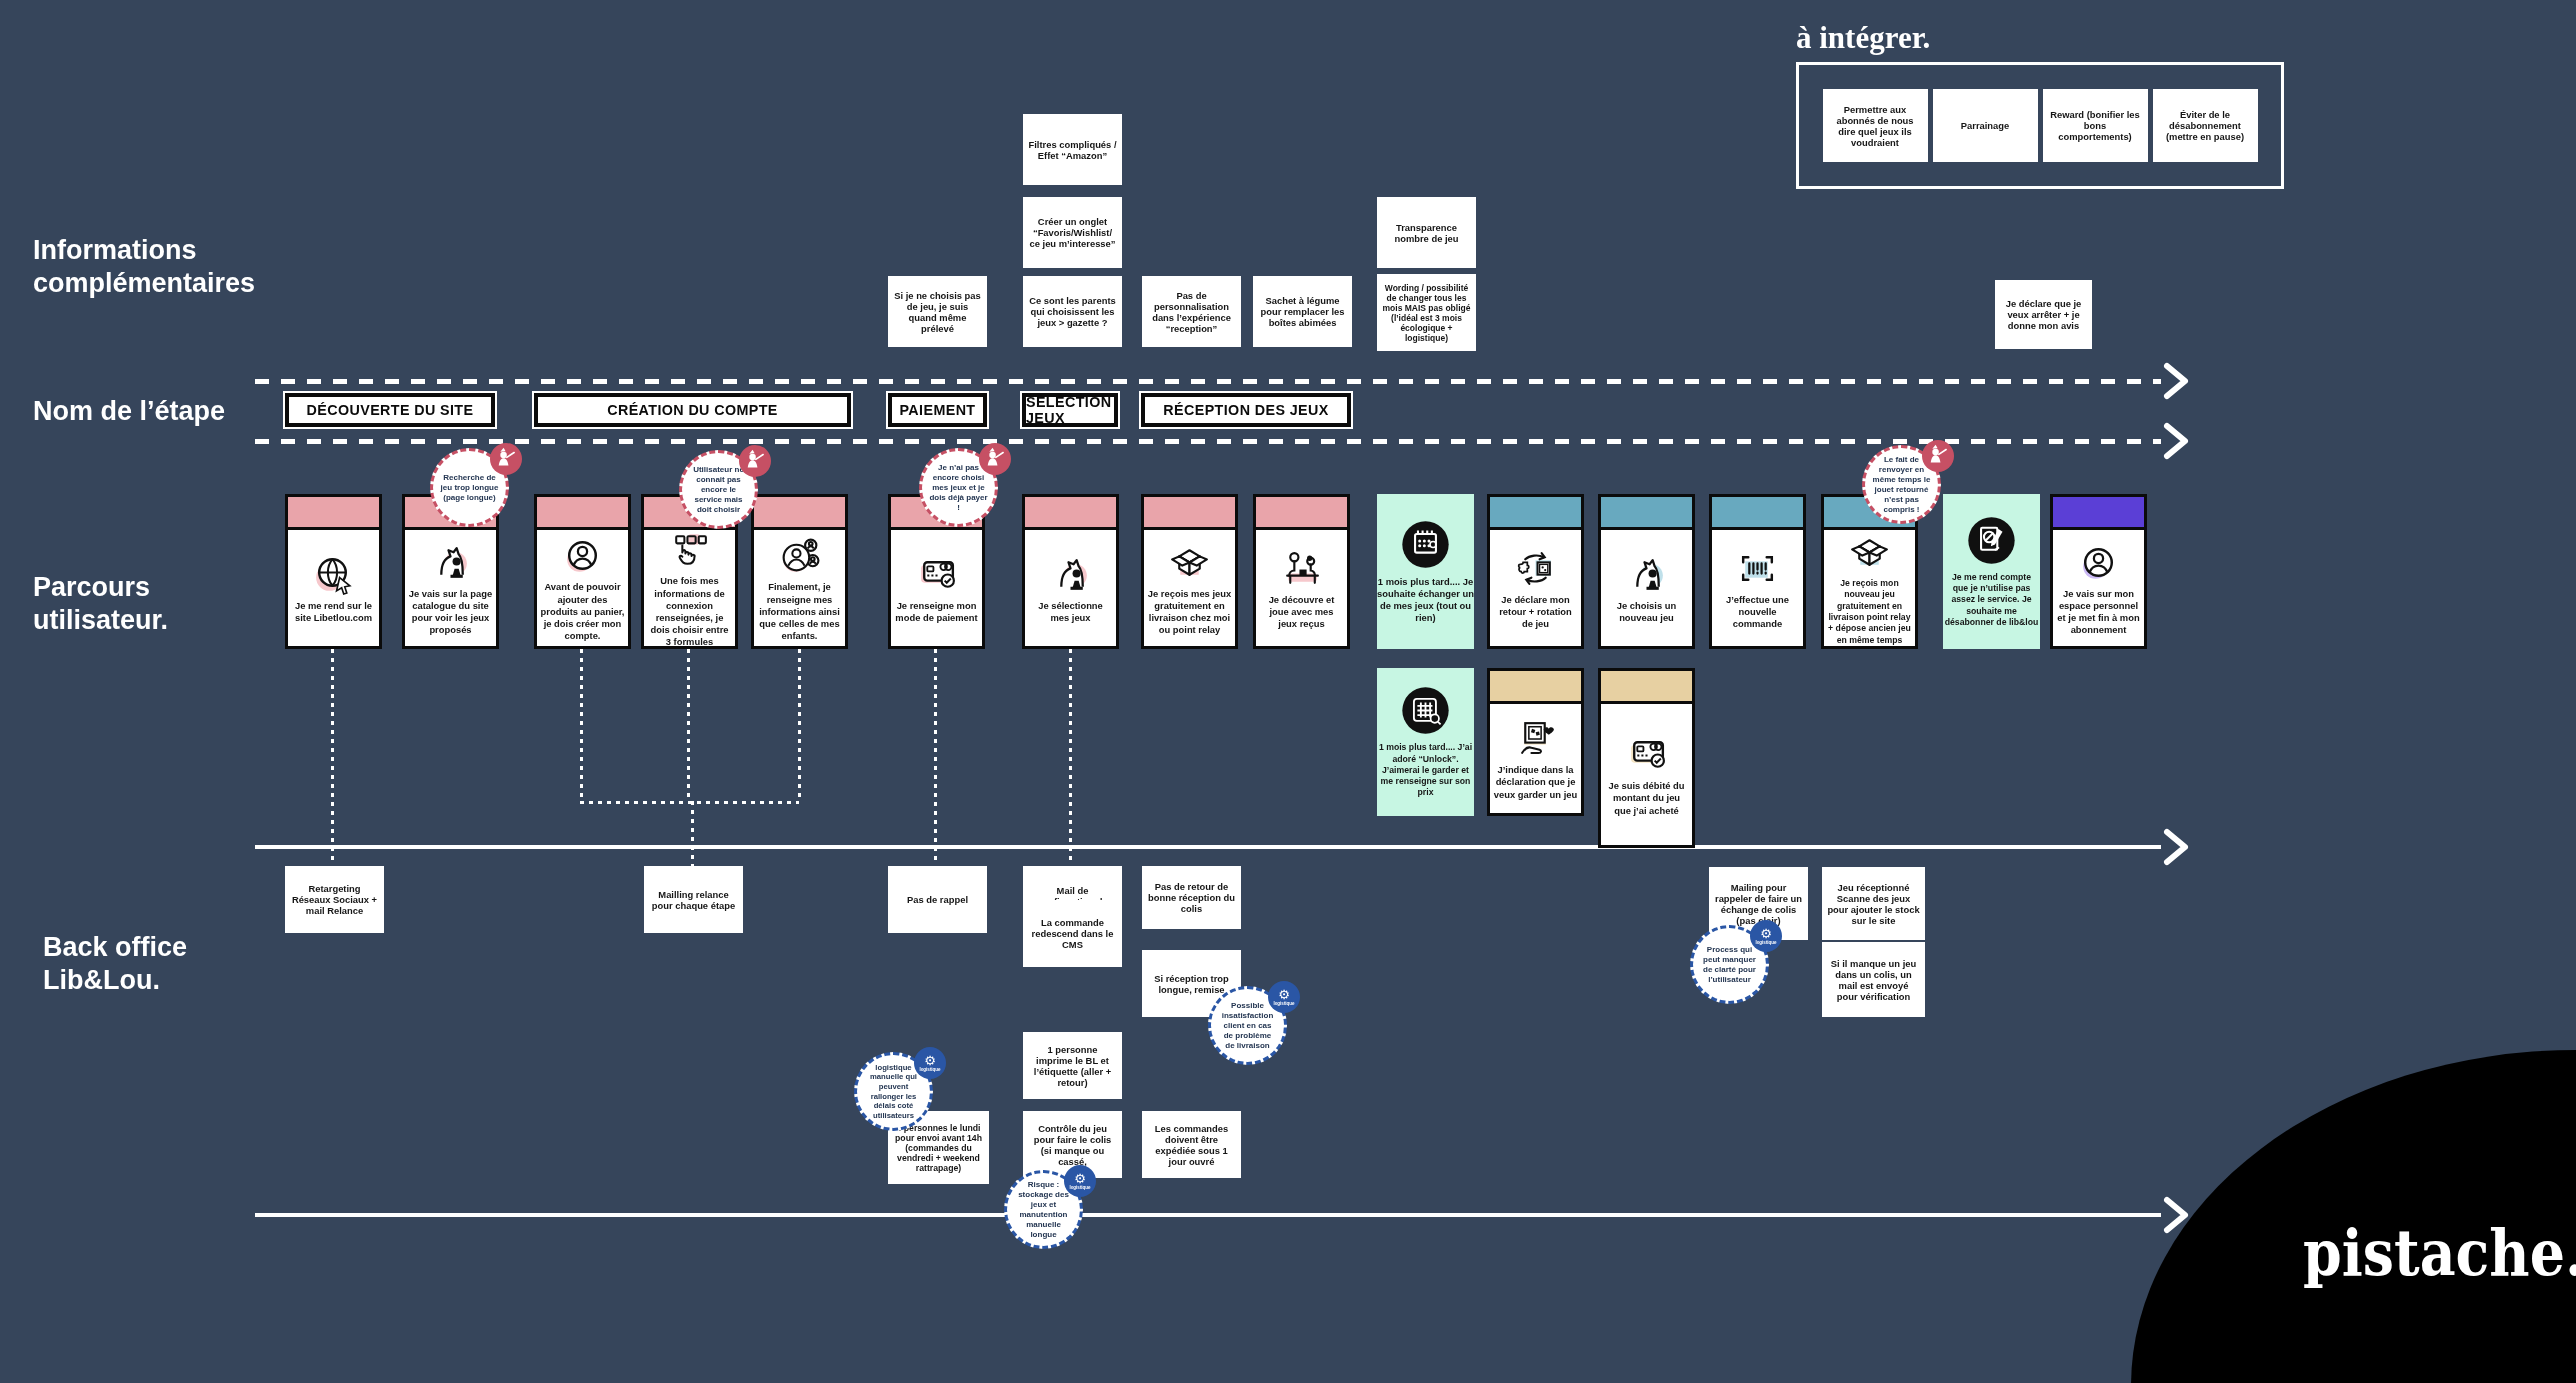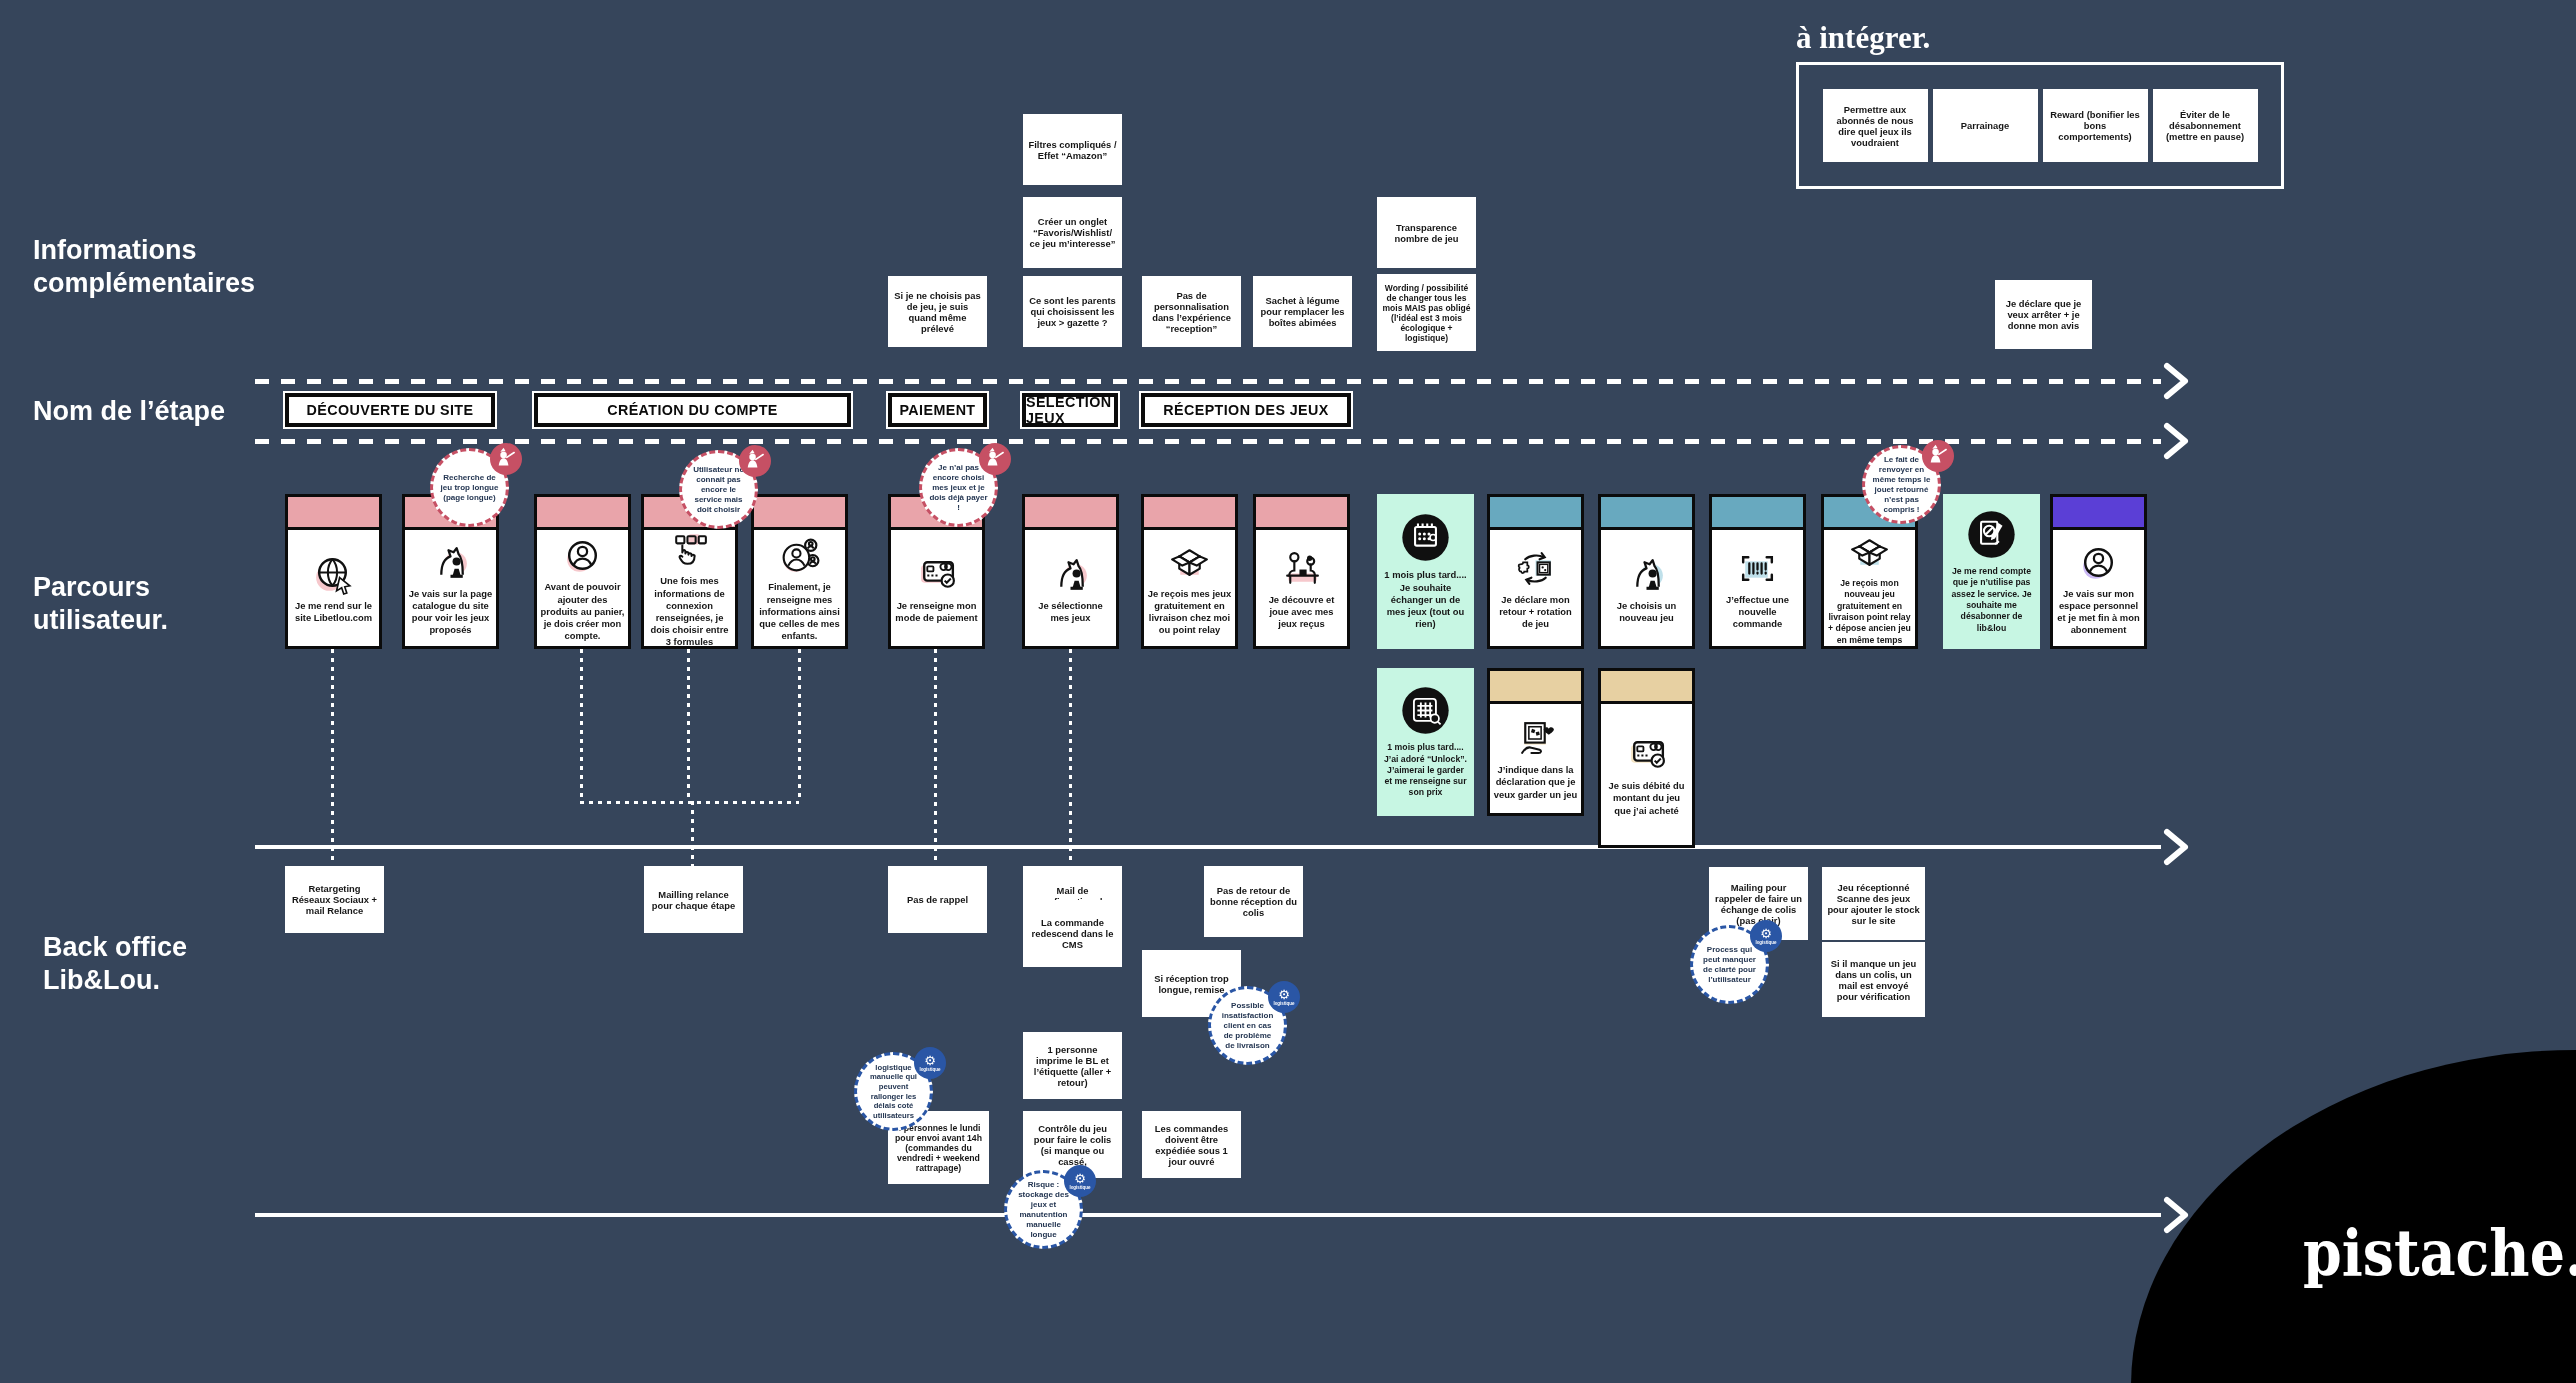--- a/index.html
+++ b/index.html
@@ -17,21 +17,21 @@
   .jcard{position:absolute;top:494px;width:97px;height:155px;background:#fff;border:3px solid #0b0b0b;
          box-sizing:border-box;z-index:2;}
   .jcard .hdr{height:30px;border-bottom:3px solid #0b0b0b;}
   .pink .hdr{background:#E9A4AA}.teal .hdr{background:#68A9BF}
   .purple .hdr{background:#5B3FD6}.tan .hdr{background:#E7D0A2}
   .pink{--blob:#F6C8CC}.teal{--blob:#BFE0EA}.purple{--blob:#CBB9F5}.tan{--blob:#F3E3C3}
   .jcard .bd{height:calc(100% - 33px);display:flex;flex-direction:column;align-items:center;
              justify-content:center;gap:3px;padding:3px;box-sizing:border-box;}
   .txt{font-size:9.4px;font-weight:700;line-height:1.3;text-align:center;color:#161616;}
   .mint{position:absolute;background:#C7F6E3;width:97px;display:flex;flex-direction:column;align-items:center;
-        justify-content:center;gap:6px;padding:6px;box-sizing:border-box;z-index:2;}
+        justify-content:center;gap:6px;box-sizing:border-box;z-index:2;}
   .ic{width:45px;height:45px;flex:none;}
   .icb{width:51px;height:51px;flex:none;}
   .blob{fill:var(--blob,#F6C8CC);}
   
   .dash{position:absolute;height:5px;background:repeating-linear-gradient(90deg,#fff 0 14px,transparent 14px 26px);z-index:1;}
   .solid{position:absolute;height:4px;background:#fff;z-index:1;}
   .dotv{position:absolute;width:3px;background:repeating-linear-gradient(180deg,#fff 0 4px,transparent 4px 9px);z-index:0;}
   .doth{position:absolute;height:3px;background:repeating-linear-gradient(90deg,#fff 0 4px,transparent 4px 9px);z-index:0;}
   .chev{position:absolute;z-index:1;}
   
@@ -467,21 +467,21 @@
     </svg>
   <div class="solid" style="left:255px;top:1213px;width:1906px"></div>
   <svg class="chev" style="left:2163px;top:1196px" width="28" height="38" viewBox="0 0 28 38">
       <polyline points="4,4 22,19 4,34" fill="none" stroke="#fff" stroke-width="6" stroke-linecap="round" stroke-linejoin="round"></polyline>
     </svg>
 
   <div class="note" style="left:285px;top:866px;width:99px;height:67px">Retargeting Réseaux Sociaux + mail Relance</div>
   <div class="note" style="left:644px;top:866px;width:99px;height:67px">Mailling relance pour chaque étape</div>
   <div class="note" style="left:888px;top:866px;width:99px;height:67px">Pas de rappel</div>
   <div class="note" style="left:1023px;top:866px;width:99px;height:71px">Mail de confirmation de commande</div>
-  <div class="note" style="left:1204px;top:866px;width:99px;height:71px">Pas de retour de bonne réception du colis</div>
+  <div class="note" style="left:1142px;top:866px;width:99px;height:63px">Pas de retour de bonne réception du colis</div>
   <div class="note" style="left:1023px;top:900px;width:99px;height:67px">La commande redescend dans le CMS</div>
   <div class="note" style="left:1142px;top:950px;width:99px;height:67px">Si réception trop longue, remise</div>
   <div class="note" style="left:1023px;top:1032px;width:99px;height:67px">1 personne imprime le BL et l’étiquette (aller + retour)</div>
   <div class="note" style="left:888px;top:1111px;width:101px;height:73px;font-size:8.7px">4 personnes le lundi pour envoi avant 14h (commandes du vendredi + weekend rattrapage)</div>
   <div class="note" style="left:1023px;top:1111px;width:99px;height:67px">Contrôle du jeu pour faire le colis (si manque ou cassé,</div>
   <div class="note" style="left:1142px;top:1111px;width:99px;height:67px">Les commandes doivent être expédiée sous 1 jour ouvré</div>
   <div class="note" style="left:1709px;top:867px;width:99px;height:73px">Mailing pour rappeler de faire un échange de colis (pas clair)</div>
   <div class="note" style="left:1822px;top:867px;width:103px;height:73px">Jeu réceptionné Scanne des jeux pour ajouter le stock sur le site</div>
   <div class="note" style="left:1822px;top:942px;width:103px;height:75px">Si il manque un jeu dans un colis, un mail est envoyé pour vérification</div>
 

